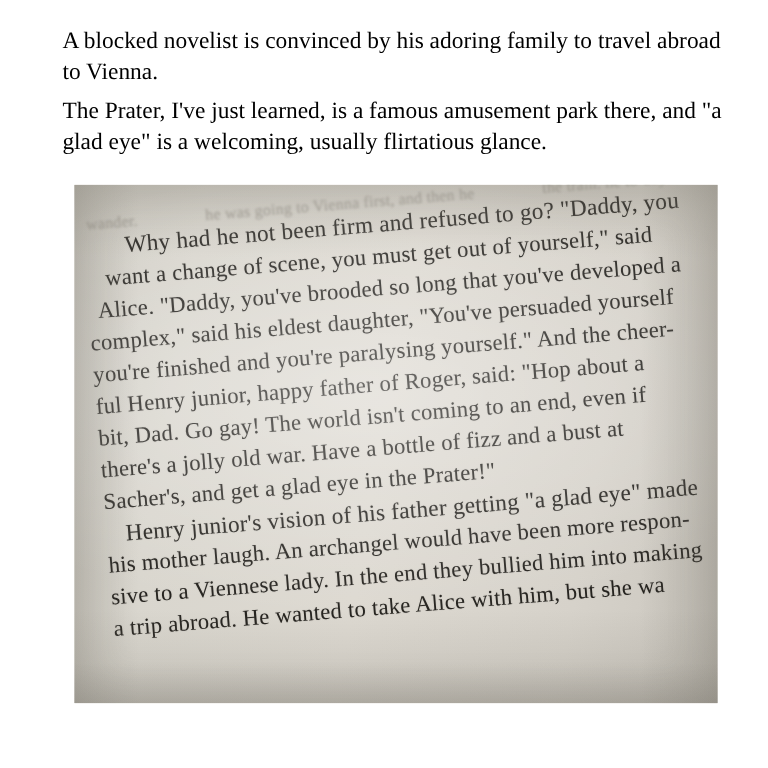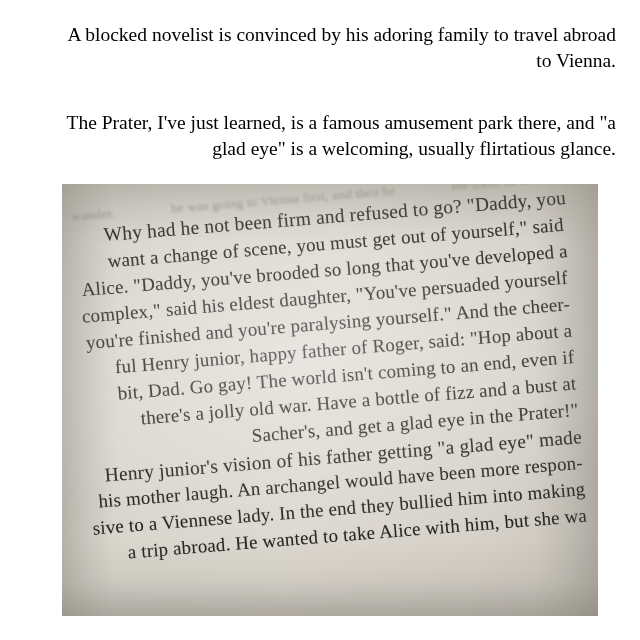--- a/index.html
+++ b/index.html
@@ -14,35 +14,34 @@
     font-family: "Liberation Serif", serif;
     color: #000000;
   }
   .page {
     width: 640px;
     height: 640px;
     box-sizing: border-box;
     padding: 22px 14px 0 14px;
     display: flex;
     flex-direction: column;
-    text-align: right;
   }
   .commentary {
     font-family: "Liberation Serif", serif;
     font-size: 19.5px;
     line-height: 1.33;
     color: #000;
     padding-left: 38px;
     padding-right: 10px;
   }
   .commentary p {
     margin: 0;
   }
   .commentary p + p {
-    margin-top: 36px;
+    margin-top: 6px;
   }
   .photo-wrap {
     margin-top: 22px;
     padding-left: 48px;
     padding-right: 28px;
   }
   .photo {
     position: relative;
     width: 100%;
     height: 432px;

